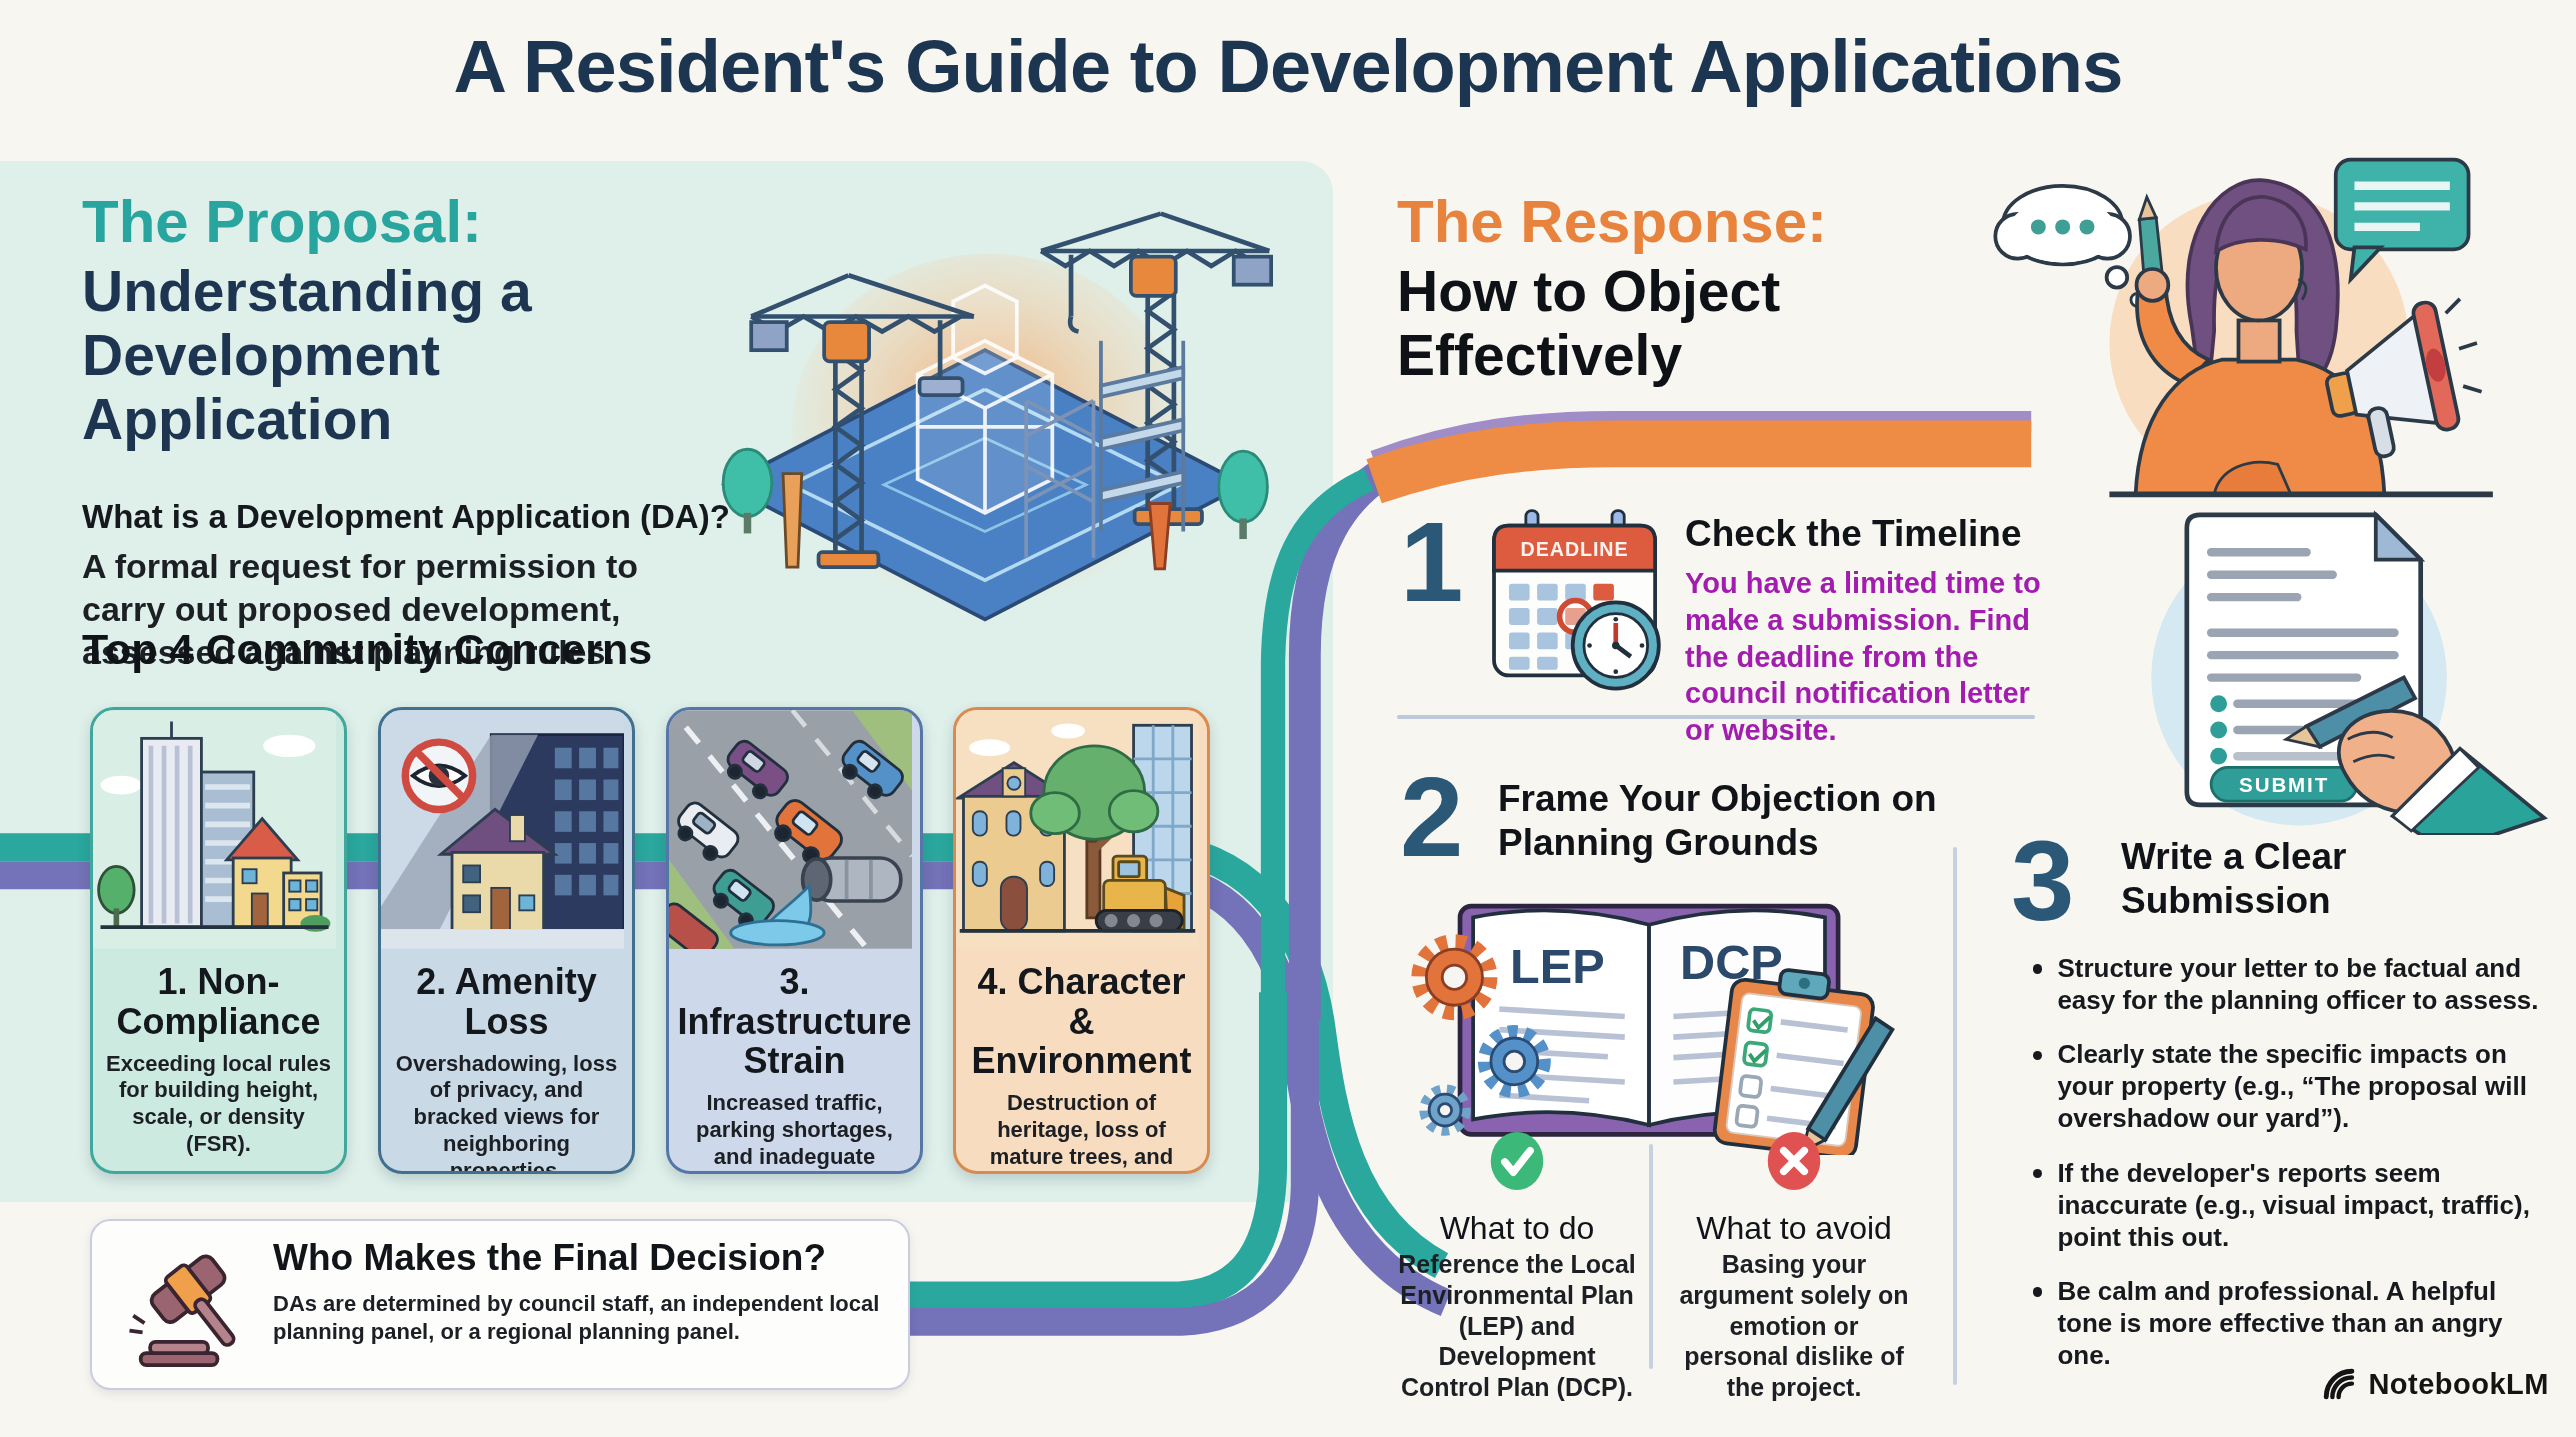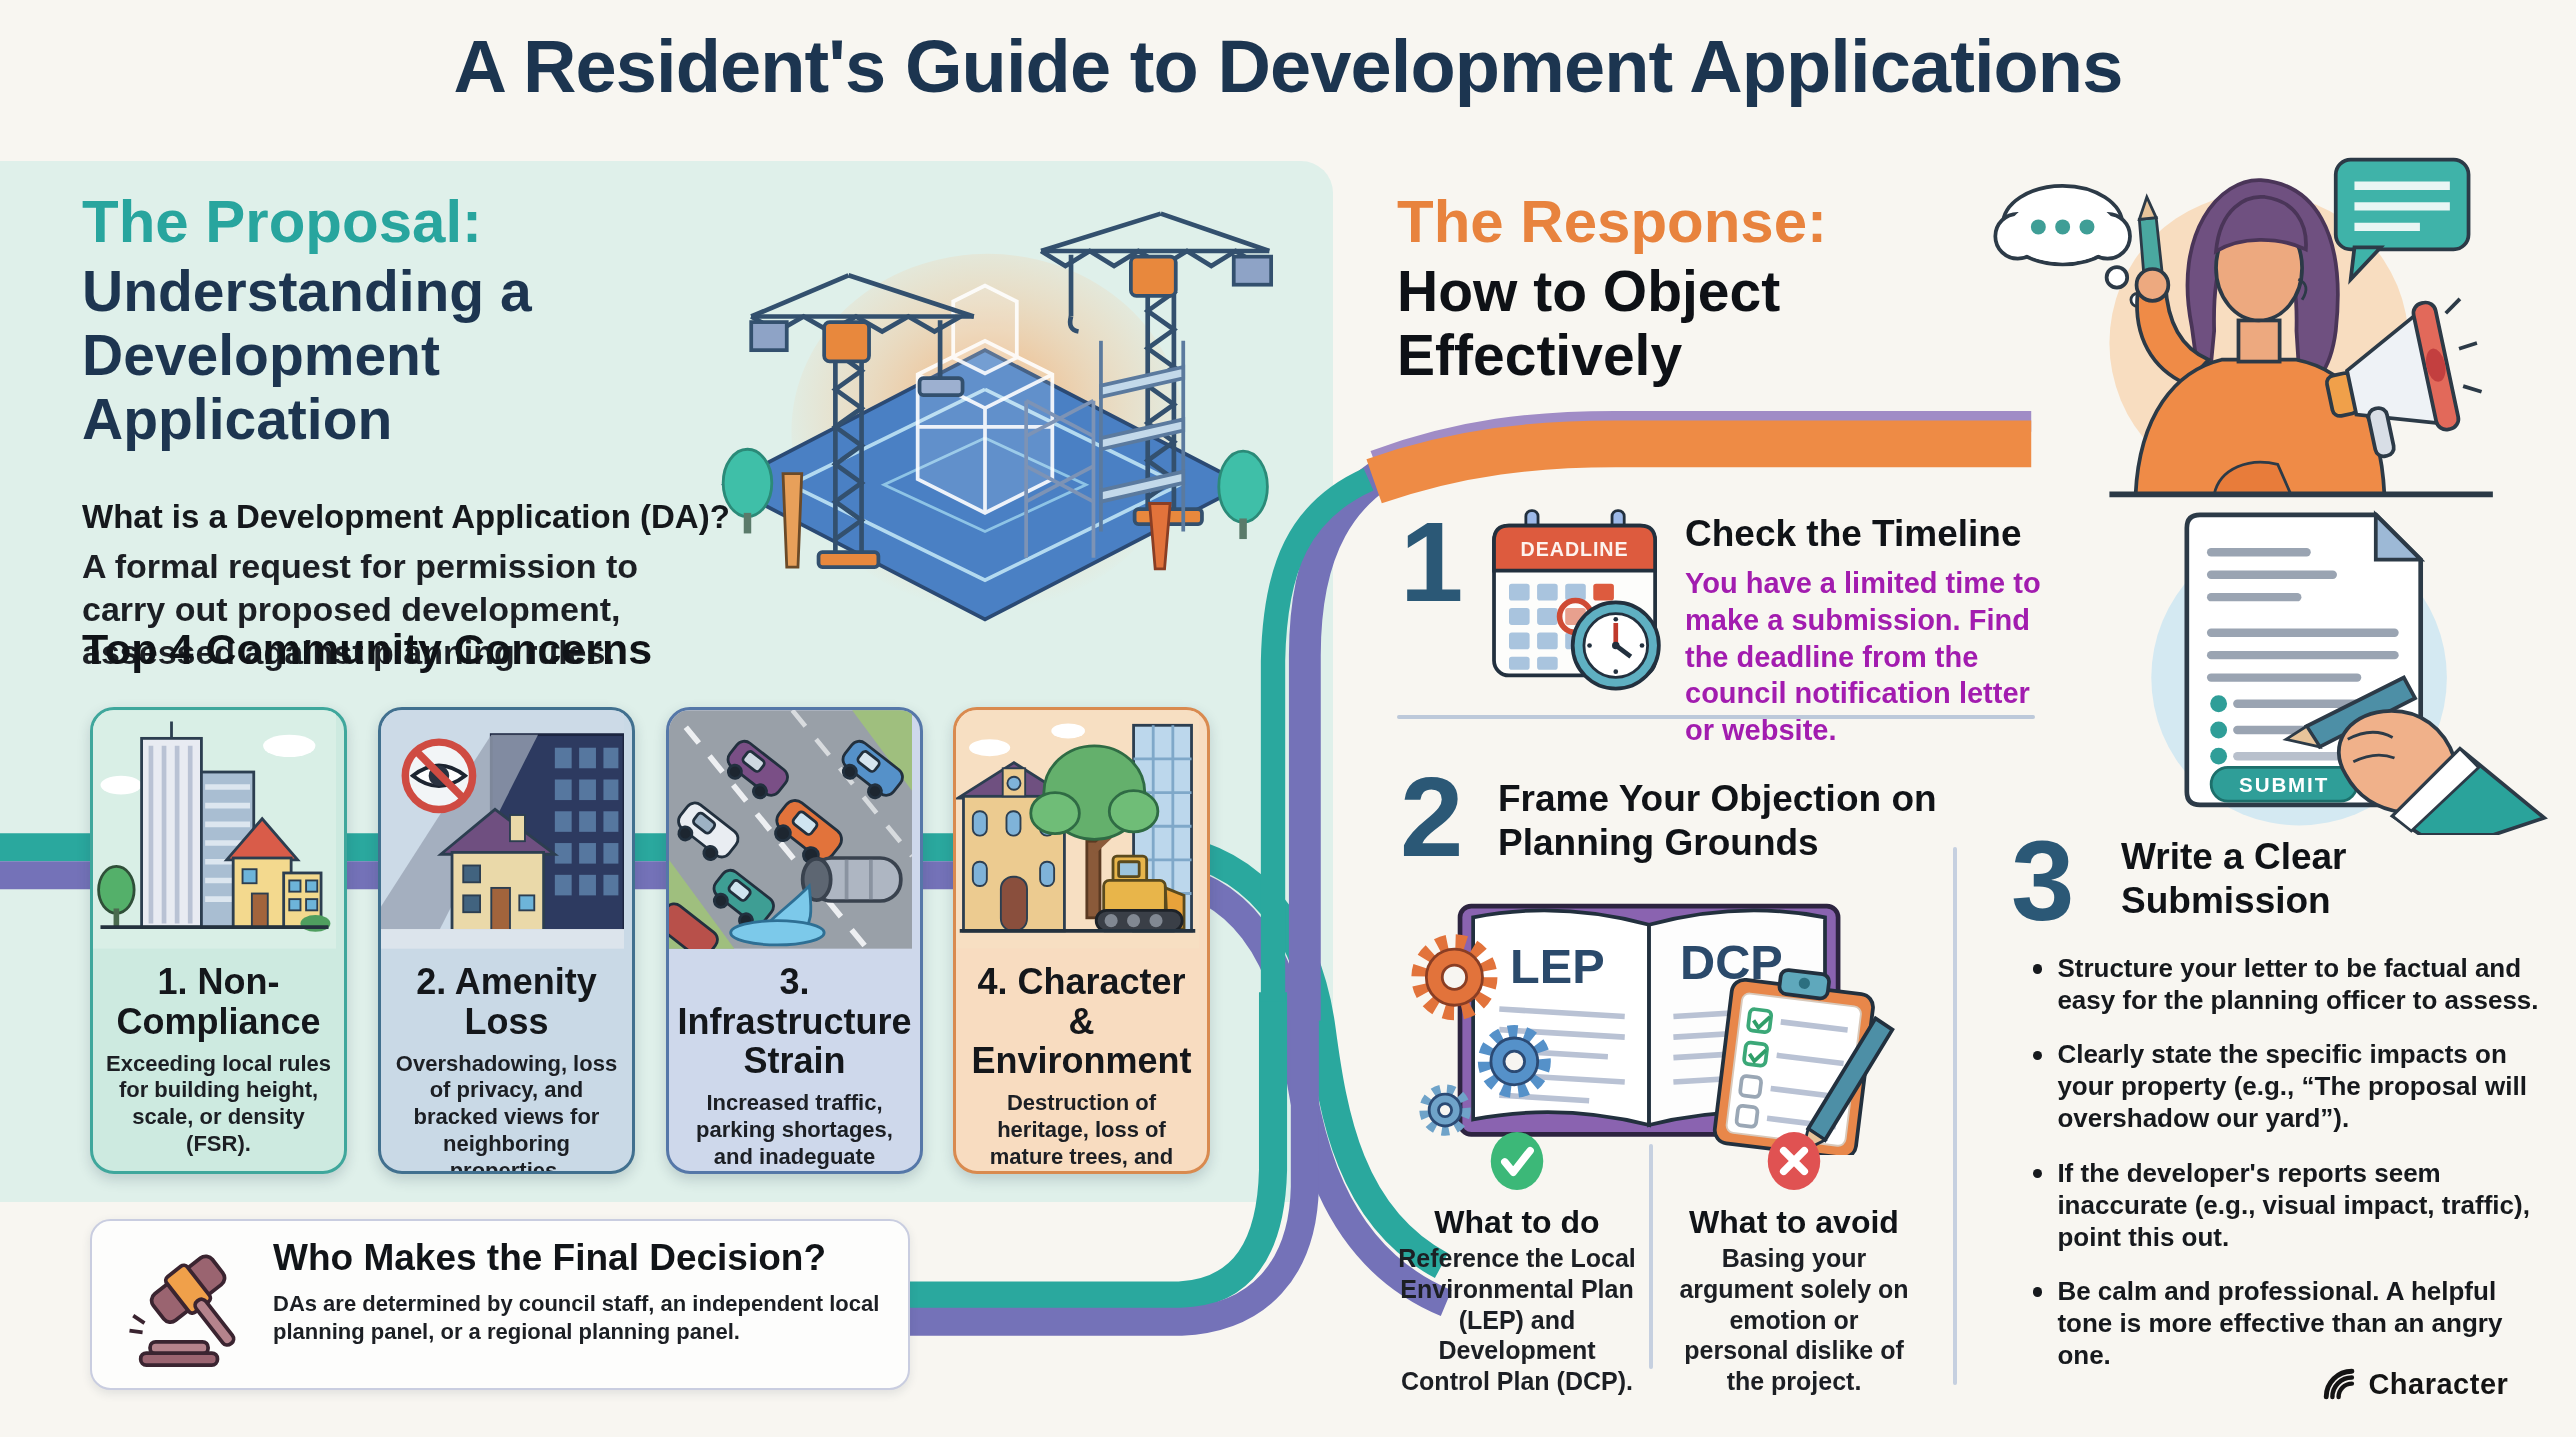--- a/index.html
+++ b/index.html
@@ -50,21 +50,21 @@
   #step1-title{left:1685px;top:513px;font-size:37px;font-weight:800;color:#101317;}
   #step1-body{left:1685px;top:565px;width:365px;font-size:29px;line-height:1.27;font-weight:700;color:#a21caf;}
   .h-divider{left:1397px;top:715px;width:638px;height:3.7px;background:#bdc9da;border-radius:1.9px;}
   #step2-number{left:1400px;top:760px;}
   #step2-title{left:1498px;top:777px;width:468px;font-size:37px;font-weight:800;line-height:1.2;color:#101317;}
   #book-svg{left:1402px;top:878px;}
   .col-block{top:1131px;width:240px;display:flex;flex-direction:column;align-items:center;text-align:center;}
   #do-col{left:1397px;}
   #avoid-col{left:1674px;}
   .badge-svg{width:60px;height:60px;}
-  .col-title{margin-top:13px;font-size:32px;font-weight:700;color:#101317;}
+  .col-title{margin-top:19px;font-size:32px;font-weight:400;color:#101317;}
   .col-body{margin-top:2px;font-size:25px;line-height:1.23;font-weight:600;color:#1c1f24;}
   .v-divider{background:#c6d0e0;width:3.7px;border-radius:1.9px;}
   #divider-do-avoid{left:1649px;top:1144px;height:225px;}
   #divider-step3{left:1953px;top:847px;height:538px;}
   #step3-number{left:2011px;top:824px;}
   #step3-title{left:2121px;top:835px;width:328px;font-size:37px;font-weight:700;line-height:1.2;color:#101317;}
   #step3-bullets{left:2033px;top:953px;width:515px;display:flex;flex-direction:column;gap:22.5px;}
   .bullet{display:flex;gap:15px;font-size:26px;line-height:1.23;font-weight:600;color:#16191d;}
   .bullet-dot{flex:0 0 auto;width:9.4px;height:9.4px;border-radius:50%;background:#16191d;margin-top:11.2px;}
   #submit-svg{left:2112px;top:494px;}
@@ -630,17 +630,17 @@
   </div>
 
   <div id="brand" class="abs z2">
     <svg width="39" height="39" viewBox="0 0 44 44">
       <g fill="none" stroke="#141414" stroke-linecap="round">
         <path d="M7 36 A 29 29 0 0 1 36 7" stroke-width="5.5"></path>
         <path d="M14 36 A 22 22 0 0 1 36 14" stroke-width="5"></path>
         <path d="M21 36 A 15 15 0 0 1 36 21" stroke-width="5"></path>
       </g>
     </svg>
-    <span id="brand-text">Character</span>
+    <span id="brand-text">NotebookLM</span>
   </div>
 
 </div>
 
 
 </body></html>

